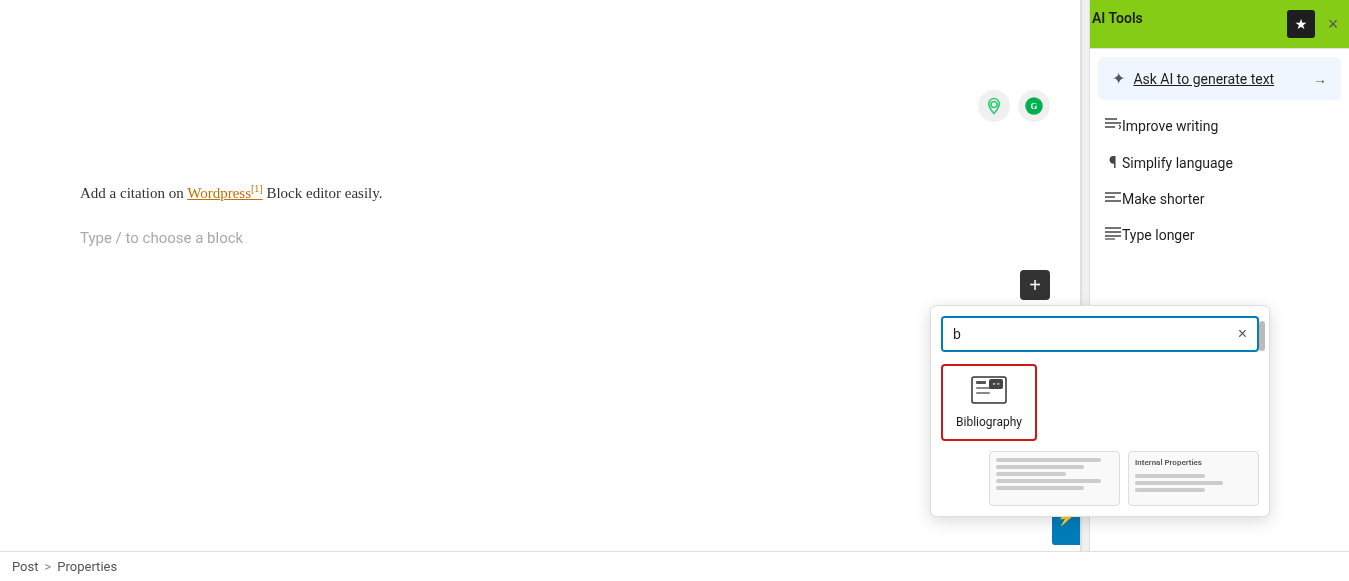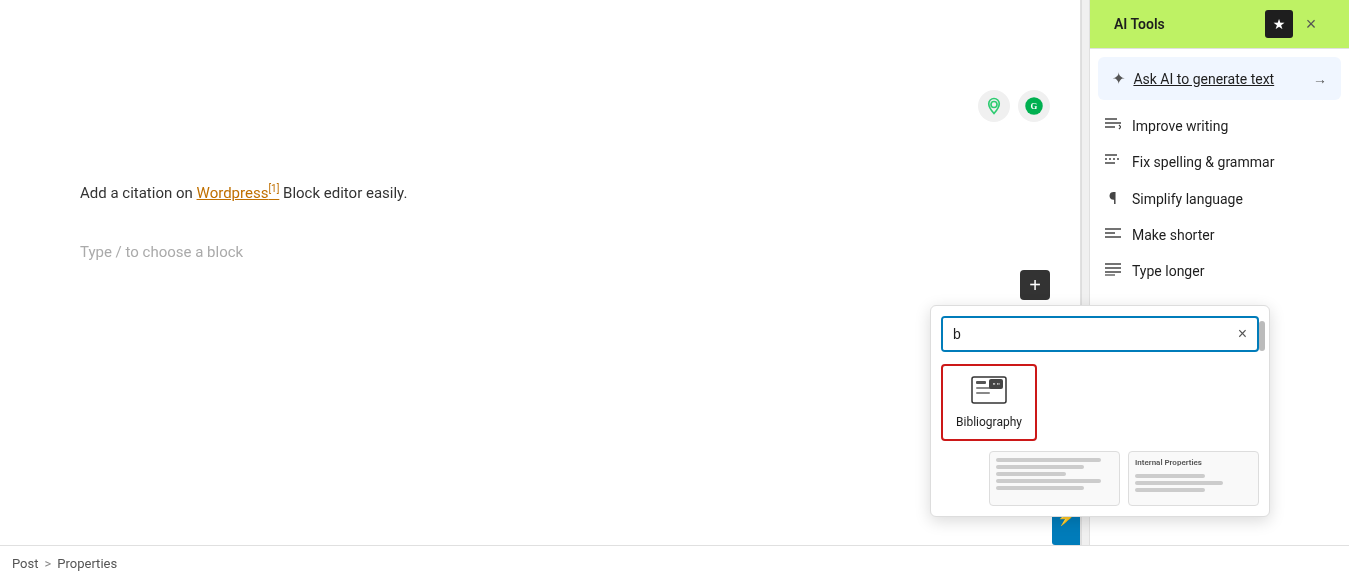--- a/index.html
+++ b/index.html
@@ -49,21 +49,22 @@
     }
 
     .editor-content {
       margin-top: 140px;
     }
 
     .editor-paragraph {
       font-size: 15px;
       color: #333;
       line-height: 1.7;
-      margin-bottom: 36px;
+      margin-bottom: 22px;
+      font-family: Liberation Serif, serif;
     }
 
     .wp-link {
       color: #c07000;
       text-decoration: underline;
       text-decoration-color: #c07000;
     }
 
     .wp-link sup {
       font-size: 10px;
@@ -104,25 +105,24 @@
       width: 260px;
       background: #fff;
       border-left: 1px solid #e0e0e0;
       display: flex;
       flex-direction: column;
       overflow-y: auto;
     }
 
     .ai-panel-header {
       display: flex;
-      align-items: center;
       justify-content: space-between;
-      padding: 10px 24px;
+      padding: 10px 2px;
       border-bottom: 1px solid #e0e0e0;
-      background: #bef264;
+      background: #84cc16;
     }
 
     .ai-panel-title {
       font-size: 14px;
       font-weight: 600;
       color: #1e1e1e;
     }
 
     .ai-header-actions {
       display: flex;
@@ -188,21 +188,20 @@
 
     .ai-ask-arrow {
       color: #555;
       font-size: 14px;
     }
 
     
     .ai-menu-item {
       display: flex;
       align-items: center;
-      gap: 10px;
       padding: 9px 14px;
       cursor: pointer;
       font-size: 14px;
       color: #1e1e1e;
     }
 
     .ai-menu-icon {
       font-size: 15px;
       color: #444;
       width: 18px;
@@ -315,21 +314,21 @@
     .preview-line.short {
       width: 60%;
     }
 
     .preview-line.med {
       width: 75%;
     }
 
     
     .bottom-bar {
-      height: 36px;
+      height: 30px;
       background: #fff;
       border-top: 1px solid #e0e0e0;
       display: flex;
       align-items: center;
       padding: 0 12px;
       font-size: 13px;
       color: #555;
       gap: 6px;
     }
 
@@ -463,30 +462,20 @@
           <svg width="16" height="14" viewBox="0 0 16 14" fill="none">
             <line x1="0" y1="2" x2="12" y2="2" stroke="#444" stroke-width="1.5"></line>
             <line x1="0" y1="6" x2="16" y2="6" stroke="#444" stroke-width="1.5"></line>
             <line x1="0" y1="10" x2="10" y2="10" stroke="#444" stroke-width="1.5"></line>
             <path d="M14 8 L16 10 L14 12" stroke="#444" stroke-width="1.2" fill="none"></path>
           </svg>
         </span>
         <span>Improve writing</span>
       </div>
       <div class="ai-menu-item">
-        <span class="ai-menu-icon">
-          <svg width="16" height="14" viewBox="0 0 16 14" fill="none">
-            <line x1="0" y1="2" x2="12" y2="2" stroke="#444" stroke-width="1.5"></line>
-            <line x1="0" y1="6" x2="16" y2="6" stroke="#444" stroke-width="1.5" stroke-dasharray="2,2"></line>
-            <line x1="0" y1="10" x2="10" y2="10" stroke="#444" stroke-width="1.5"></line>
-          </svg>
-        </span>
-        <span>Fix spelling &amp; grammar</span>
-      </div>
-      <div class="ai-menu-item">
         <span class="ai-menu-icon" style="font-size:16px; color:#444;">¶</span>
         <span>Simplify language</span>
       </div>
       <div class="ai-menu-item">
         <span class="ai-menu-icon">
           <svg width="16" height="14" viewBox="0 0 16 14" fill="none">
             <line x1="0" y1="3" x2="16" y2="3" stroke="#444" stroke-width="1.5"></line>
             <line x1="0" y1="7" x2="10" y2="7" stroke="#444" stroke-width="1.5"></line>
             <line x1="0" y1="11" x2="16" y2="11" stroke="#444" stroke-width="1.5"></line>
           </svg>

